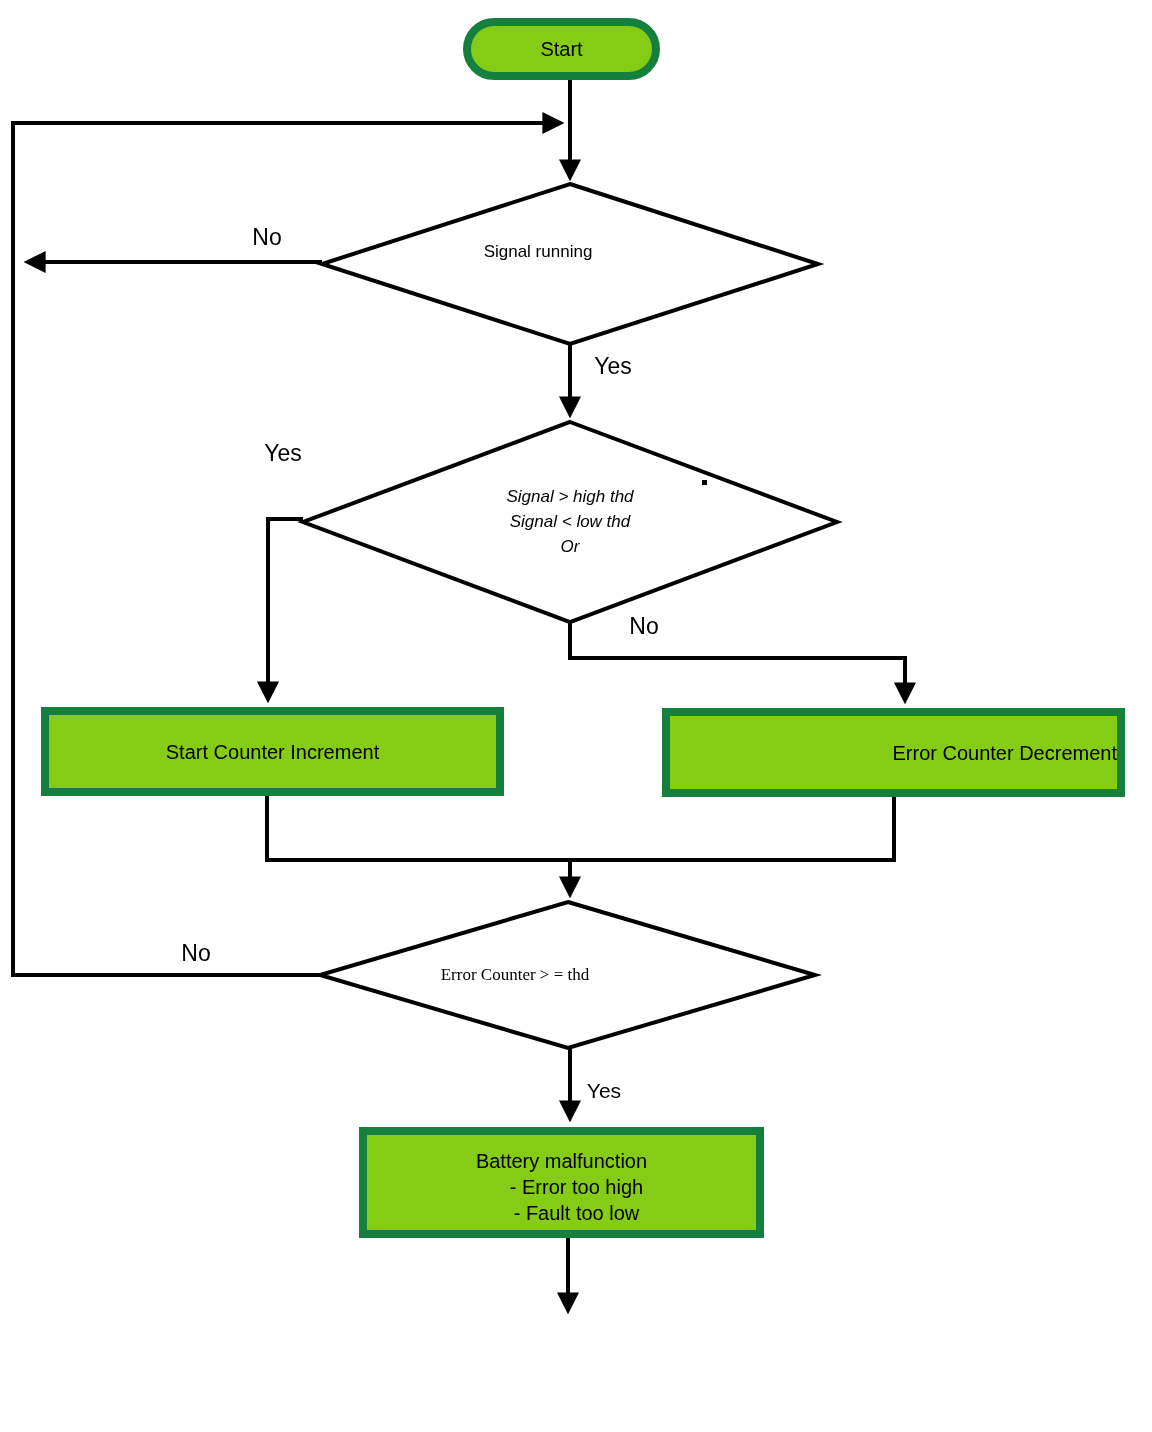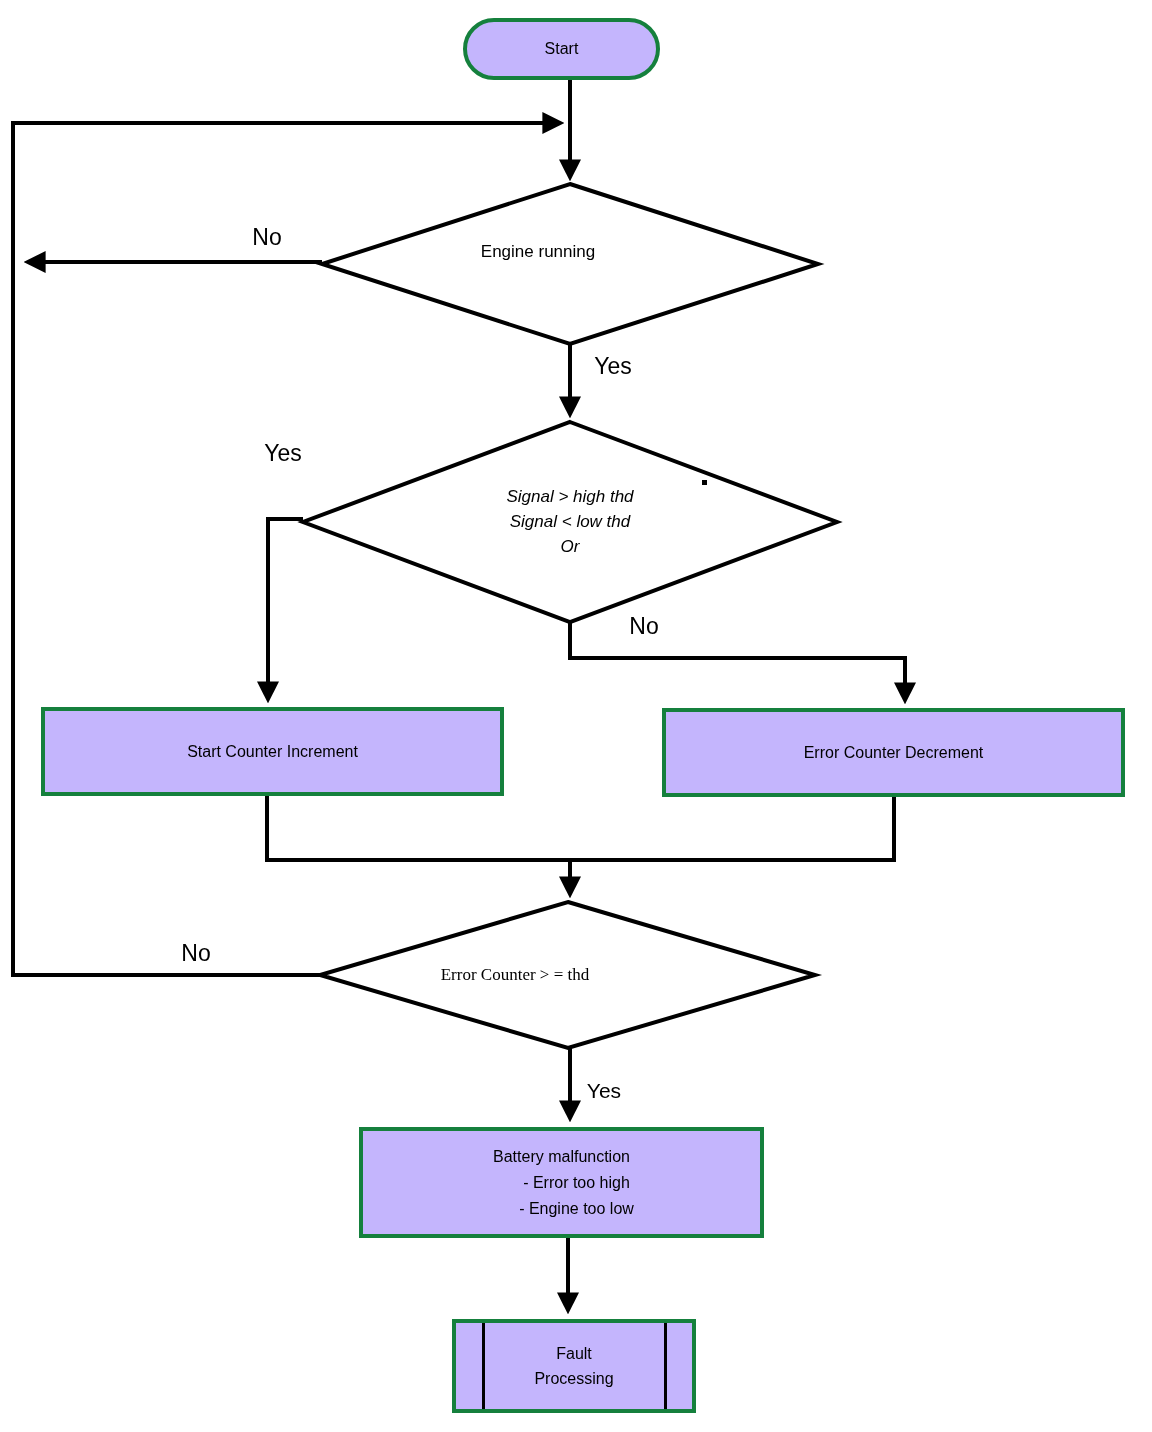--- a/index.html
+++ b/index.html
@@ -9,23 +9,23 @@
     height: 1432px;
     background: #ffffff;
     font-family: "Liberation Sans", sans-serif;
     color: #000000;
     overflow: hidden;
   }
   svg.wires { position: absolute; left: 0; top: 0; }
   .node {
     position: absolute;
     box-sizing: border-box;
-    border: 4px solid #15803d;
-    background: #c4b5fd;
-    font-size: 16px;
+    border: 8px solid #15803d;
+    background: #84cc16;
+    font-size: 20px;
     line-height: 22px;
   }
   .node.center {
     display: flex;
     align-items: center;
     justify-content: center;
     text-align: center;
   }
   .terminator { border-radius: 32px; }
   .flow-label {
@@ -85,54 +85,46 @@
 
     <polygon points="570,184 818,264 570,344 322,264" fill="#fff" stroke="#000" stroke-width="4"></polygon>
     <polygon points="570,422 837,522 570,622 303,522" fill="#fff" stroke="#000" stroke-width="4"></polygon>
     <polygon points="568,902 815,975 568,1048 320,975" fill="#fff" stroke="#000" stroke-width="4"></polygon>
   </svg>
 
   <div class="node terminator center" style="left:463px; top:18px; width:197px; height:62px;">
     <span>Start</span>
   </div>
 
-  <div class="diamond-text" style="left:390px; top:241px; width:296px; line-height:22px;">Engine running</div>
+  <div class="diamond-text" style="left:390px; top:241px; width:296px; line-height:22px;">Signal running</div>
 
   <div class="diamond-text" style="left:430px; top:484px; width:280px;font-style:italic;">
     <div>Signal &gt; high thd</div>
     <div>Signal &lt; low thd</div>
     <div>Or</div>
   </div>
 
   <div class="diamond-text" style="left:375px; top:964px; width:280px; line-height:22px;font-family:Liberation Serif, serif;">Error Counter &gt; = thd</div>
 
   <div class="node center" style="left:41px; top:707px; width:463px; height:89px;">
     <span>Start Counter Increment</span>
   </div>
 
-  <div class="node center" style="left:662px; top:708px; width:463px; height:89px;">
+  <div class="node center" style="left:662px; top:708px; width:463px; height:89px;justify-content:flex-end;">
     <span>Error Counter Decrement</span>
   </div>
 
   <div class="node" style="left:359px; top:1127px; width:405px; height:111px;">
     <div class="battery-content">
       <div>Battery malfunction</div>
       <div class="indent">- Error too high</div>
-      <div class="indent">- Engine too low</div>
+      <div class="indent">- Fault too low</div>
     </div>
   </div>
 
-  <div class="node center" style="left:452px; top:1319px; width:244px; height:94px;">
-    <div class="predef-bar" style="left:26px;"></div>
-    <div class="predef-bar" style="right:25px;"></div>
-    <div class="fault-text" style="text-align:center;">
-      <div>Fault</div>
-      <div>Processing</div>
-    </div>
-  </div>
 
   <div class="flow-label" style="left:237px; top:227px;">No</div>
   <div class="flow-label" style="left:583px; top:356px;">Yes</div>
   <div class="flow-label" style="left:253px; top:443px;">Yes</div>
   <div class="flow-label" style="left:614px; top:616px;">No</div>
   <div class="flow-label" style="left:166px; top:943px;">No</div>
   <div class="flow-label big-label" style="left:574px; top:1081px;">Yes</div>
 
   <div class="stray-dot"></div>
 

